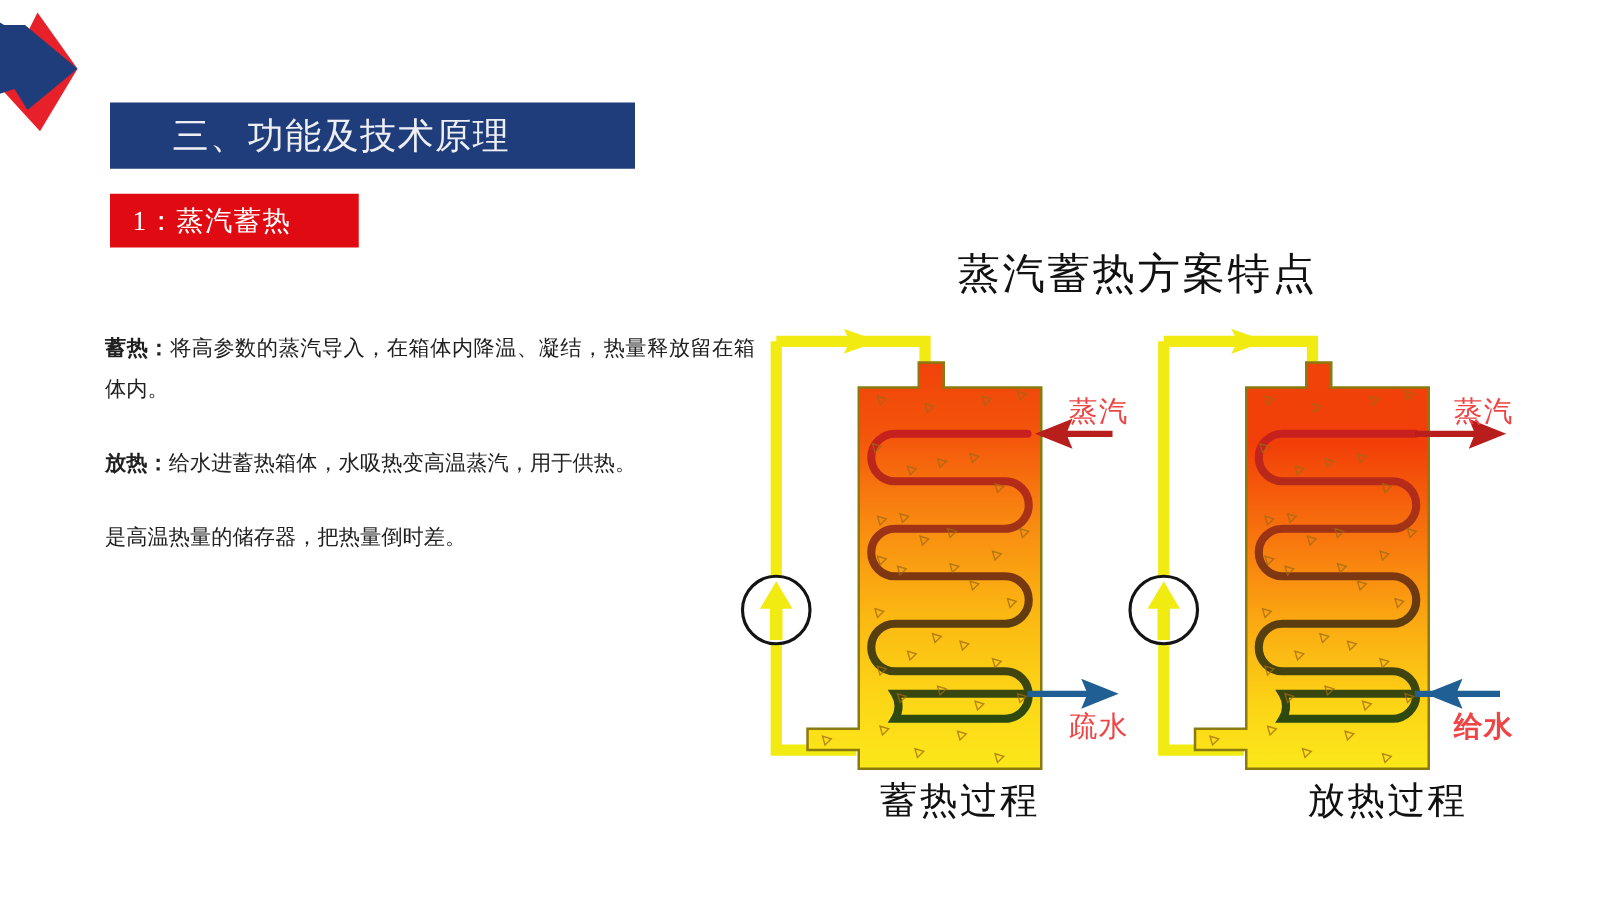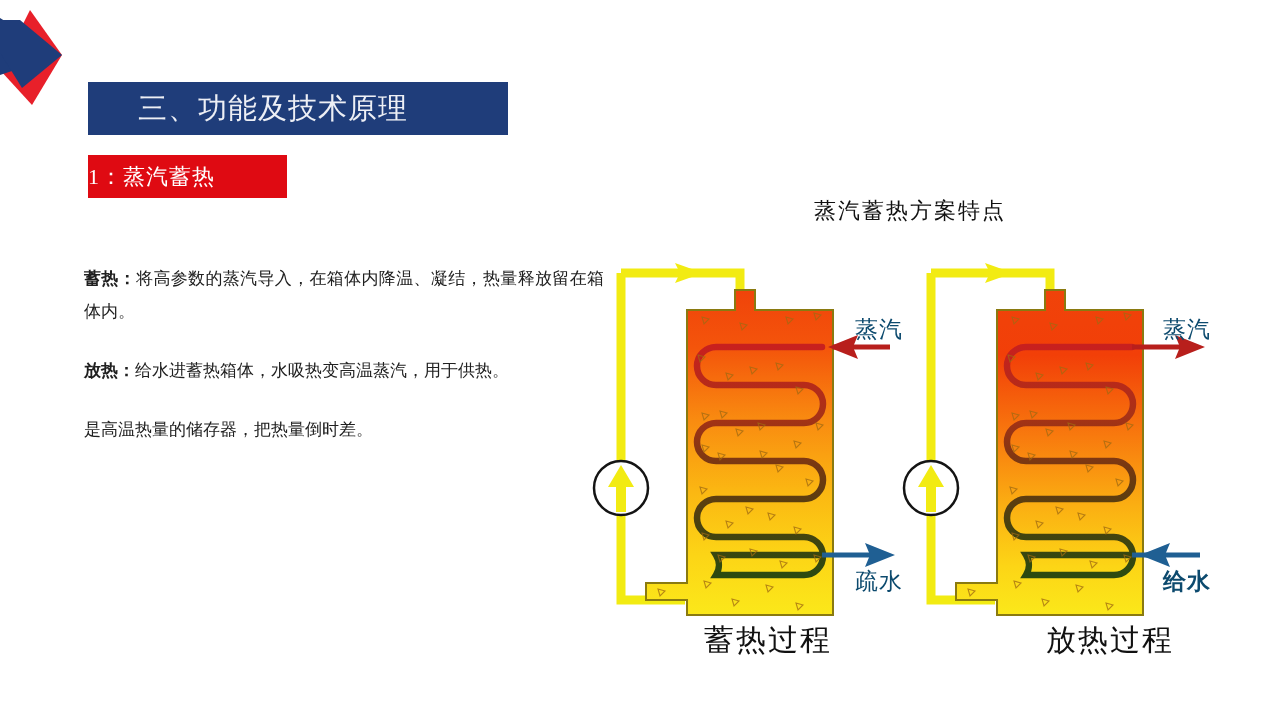--- a/index.html
+++ b/index.html
@@ -21,48 +21,48 @@
   .section-bar span{
     color:#EDEFF5;font-size:29px;letter-spacing:1px;padding-left:50px;
     font-family:"Liberation Serif","DejaVu Serif",serif;
   }
 
   .topic-badge{
     position:absolute;left:88px;top:155px;width:199px;height:43px;
     background:#DF0A12;display:flex;align-items:center;
   }
   .topic-badge span{
-    color:#ffffff;font-size:22px;letter-spacing:1px;
+    color:#ffffff;font-size:22px;padding-left:18px;letter-spacing:1px;
   }
 
   
   .body-text{
     position:absolute;left:84px;top:262px;width:520px;
     color:#202020;font-size:17px;line-height:33px;
     font-family:"Liberation Serif","DejaVu Serif",serif;
   }
   .para{margin:0 0 26px 0;text-align:justify;}
   .para.last{margin-bottom:0;}
   .para b{font-weight:bold;}
 
   
   .diagram-title{
     position:absolute;left:700px;top:196px;width:420px;text-align:center;
-    font-size:22px;color:#111;letter-spacing:2px;
+    font-size:34px;color:#111;letter-spacing:2px;
   }
   .diagram-wrap{position:absolute;left:590px;top:255px;width:690px;height:420px;}
   .diagram-wrap svg{display:block;}
 
   .proc-caption{
     position:absolute;font-size:30px;color:#111;letter-spacing:2px;text-align:center;width:200px;
   }
   .cap-left{left:668px;top:620px;}
   .cap-right{left:1010px;top:620px;}
 
-  .io-label{position:absolute;font-size:23px;color:#0c4a6e;letter-spacing:1px;}
+  .io-label{position:absolute;font-size:23px;color:#ef4444;letter-spacing:1px;}
   .lbl-steam-l{left:855px;top:314px;}
   .lbl-drain-l {left:855px;top:566px;}
   .lbl-steam-r{left:1163px;top:314px;}
   .lbl-feed-r {left:1163px;top:566px;font-weight:bold;}
 </style>
 </head>
 <body>
 
 <div class="slide">
 

